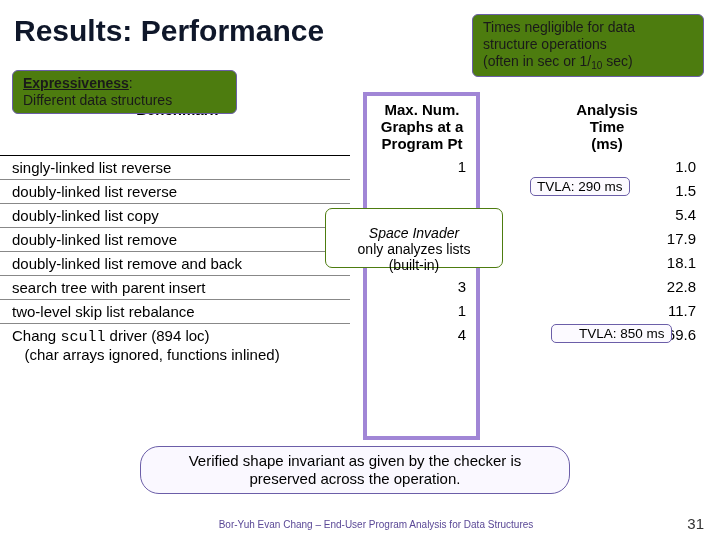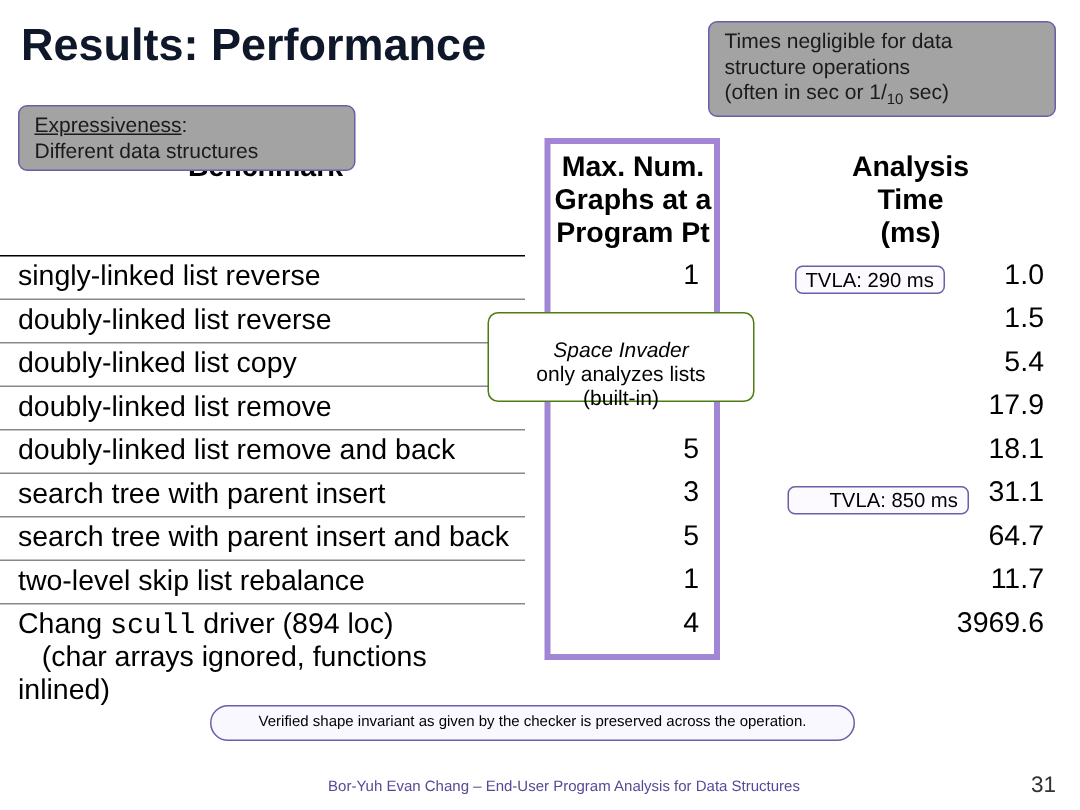--- a/index.html
+++ b/index.html
@@ -1,37 +1,37 @@
 <!DOCTYPE html>
 <html><head>
 <meta charset="utf-8">
 <style>
   * { box-sizing: border-box; margin: 0; padding: 0; }
   body { width: 720px; height: 540px; background: #fff; font-family: "Trebuchet MS", "Verdana", sans-serif; position: relative; overflow: hidden; }
   .title { font-size: 30px; font-weight: bold; color: #0f172a; padding: 14px 0 10px 14px; font-family: "Trebuchet MS", sans-serif; }
-  .callout { position: absolute; background: #a3a3a3; border: 1px solid #6b5ea8; border-radius: 6px; padding: 4px 10px; font-size: 14px; line-height: 1.2; color: #1a1a1a; }
+  .callout { position: absolute; background: #4d7c0f; border: 1px solid #6b5ea8; border-radius: 6px; padding: 4px 10px; font-size: 14px; line-height: 1.2; color: #1a1a1a; }
   .callout.top-right { top: 14px; right: 16px; width: 232px; }
   .sub10 { font-size: 10px; vertical-align: sub; margin-top: 38px; }
   .callout.expr { top: 70px; left: 12px; width: 225px; }
-  .expr .und { text-decoration: underline; }
+  .expr .und { text-decoration: underline; font-weight: bold; }
   table { width: 100%; border-collapse: collapse; margin-top: 40px; }
-  th, td { text-align: left; font-size: 19px; padding: 3px 8px 3px 12px; vertical-align: top; font-weight: normal; margin-top: 24px; }
+  th, td { text-align: left; font-size: 15px; padding: 3px 8px 3px 12px; vertical-align: top; font-weight: normal; margin-top: 24px; }
   th.col-b, th.col-g, th.col-t { text-align: center; font-weight: bold; }
   td.col-g, td.col-t { text-align: right; padding-right: 24px; }
   th.col-b { font-weight: bold; padding-bottom: 2px; border-bottom: 1.5px solid #000; }
   td.col-b { border-bottom: 1px solid #888; }
   tr.last td.col-b { border-bottom: none; }
   .mono { font-family: "Courier New", monospace; }
   .col-g-box { position: absolute; left: 363px; top: 92px; width: 117px; height: 348px; border: 4px solid #a186d6; background: rgba(255,255,255,0); pointer-events: none; }
   .invader-callout { position: absolute; top: 208px; left: 325px; width: 178px; height: 60px; background: #fff; border: 1px solid #4d7c0f; border-radius: 7px; text-align: center; font-size: 14px; font-style: italic; padding: 16px 6px; line-height: 1.15; }
   .invader-callout .notital { font-style: normal; }
   .tvla { position: absolute; background: #fcfaff; border: 1px solid #6b5ea8; border-radius: 5px; font-size: 13.5px; padding: 1px 6px; }
   .tvla1 { top: 177px; left: 530px; }
-  .tvla2 { top: 324px; left: 525px; padding-left: 27px; }
-  .bottom-callout { position: absolute; left: 140px; bottom: 46px; width: 430px; background: #faf8ff; border: 1px solid #6b5ea8; border-radius: 19px; font-size: 10px; text-align: center; padding: 5px 16px; line-height: 1.2; }
+  .tvla2 { top: 324px; left: 551px; padding-left: 27px; }
+  .bottom-callout { position: absolute; left: 140px; bottom: 46px; width: 430px; background: #faf8ff; border: 1px solid #6b5ea8; border-radius: 19px; font-size: 15px; text-align: center; padding: 5px 16px; line-height: 1.2; }
   .footer { position: absolute; bottom: 10px; left: 0; right: 0; text-align: center; font-size: 10px; color: #5a4896; padding-left: 32px; }
   .pagenum { position: absolute; bottom: 8px; right: 16px; font-size: 15px; color: #333; }
 </style>
 </head>
 <body>
 
 <div class="title">Results: Performance</div>
 
 <div class="callout top-right">
   <span>Times negligible for data</span><br>
@@ -82,26 +82,21 @@
         <td class="col-t">17.9</td>
       </tr>
     <tr>
         <td class="col-b">doubly-linked list remove and back</td>
         <td class="col-g">5</td>
         <td class="col-t">18.1</td>
       </tr>
     <tr>
         <td class="col-b">search tree with parent insert</td>
         <td class="col-g">3</td>
-        <td class="col-t">31.1</td>
-      </tr>
-    <tr>
-        <td class="col-b">search tree with parent insert and back</td>
-        <td class="col-g">5</td>
-        <td class="col-t">64.7</td>
+        <td class="col-t">22.8</td>
       </tr>
     <tr>
         <td class="col-b">two-level skip list rebalance</td>
         <td class="col-g">1</td>
         <td class="col-t">11.7</td>
       </tr>
     <tr class="last">
       <td class="col-b">
         <span>Chang </span><span class="mono">scull</span><span> driver  (894 loc)</span><br>
         &nbsp;&nbsp;&nbsp;<span>(char arrays ignored, functions inlined)</span>

